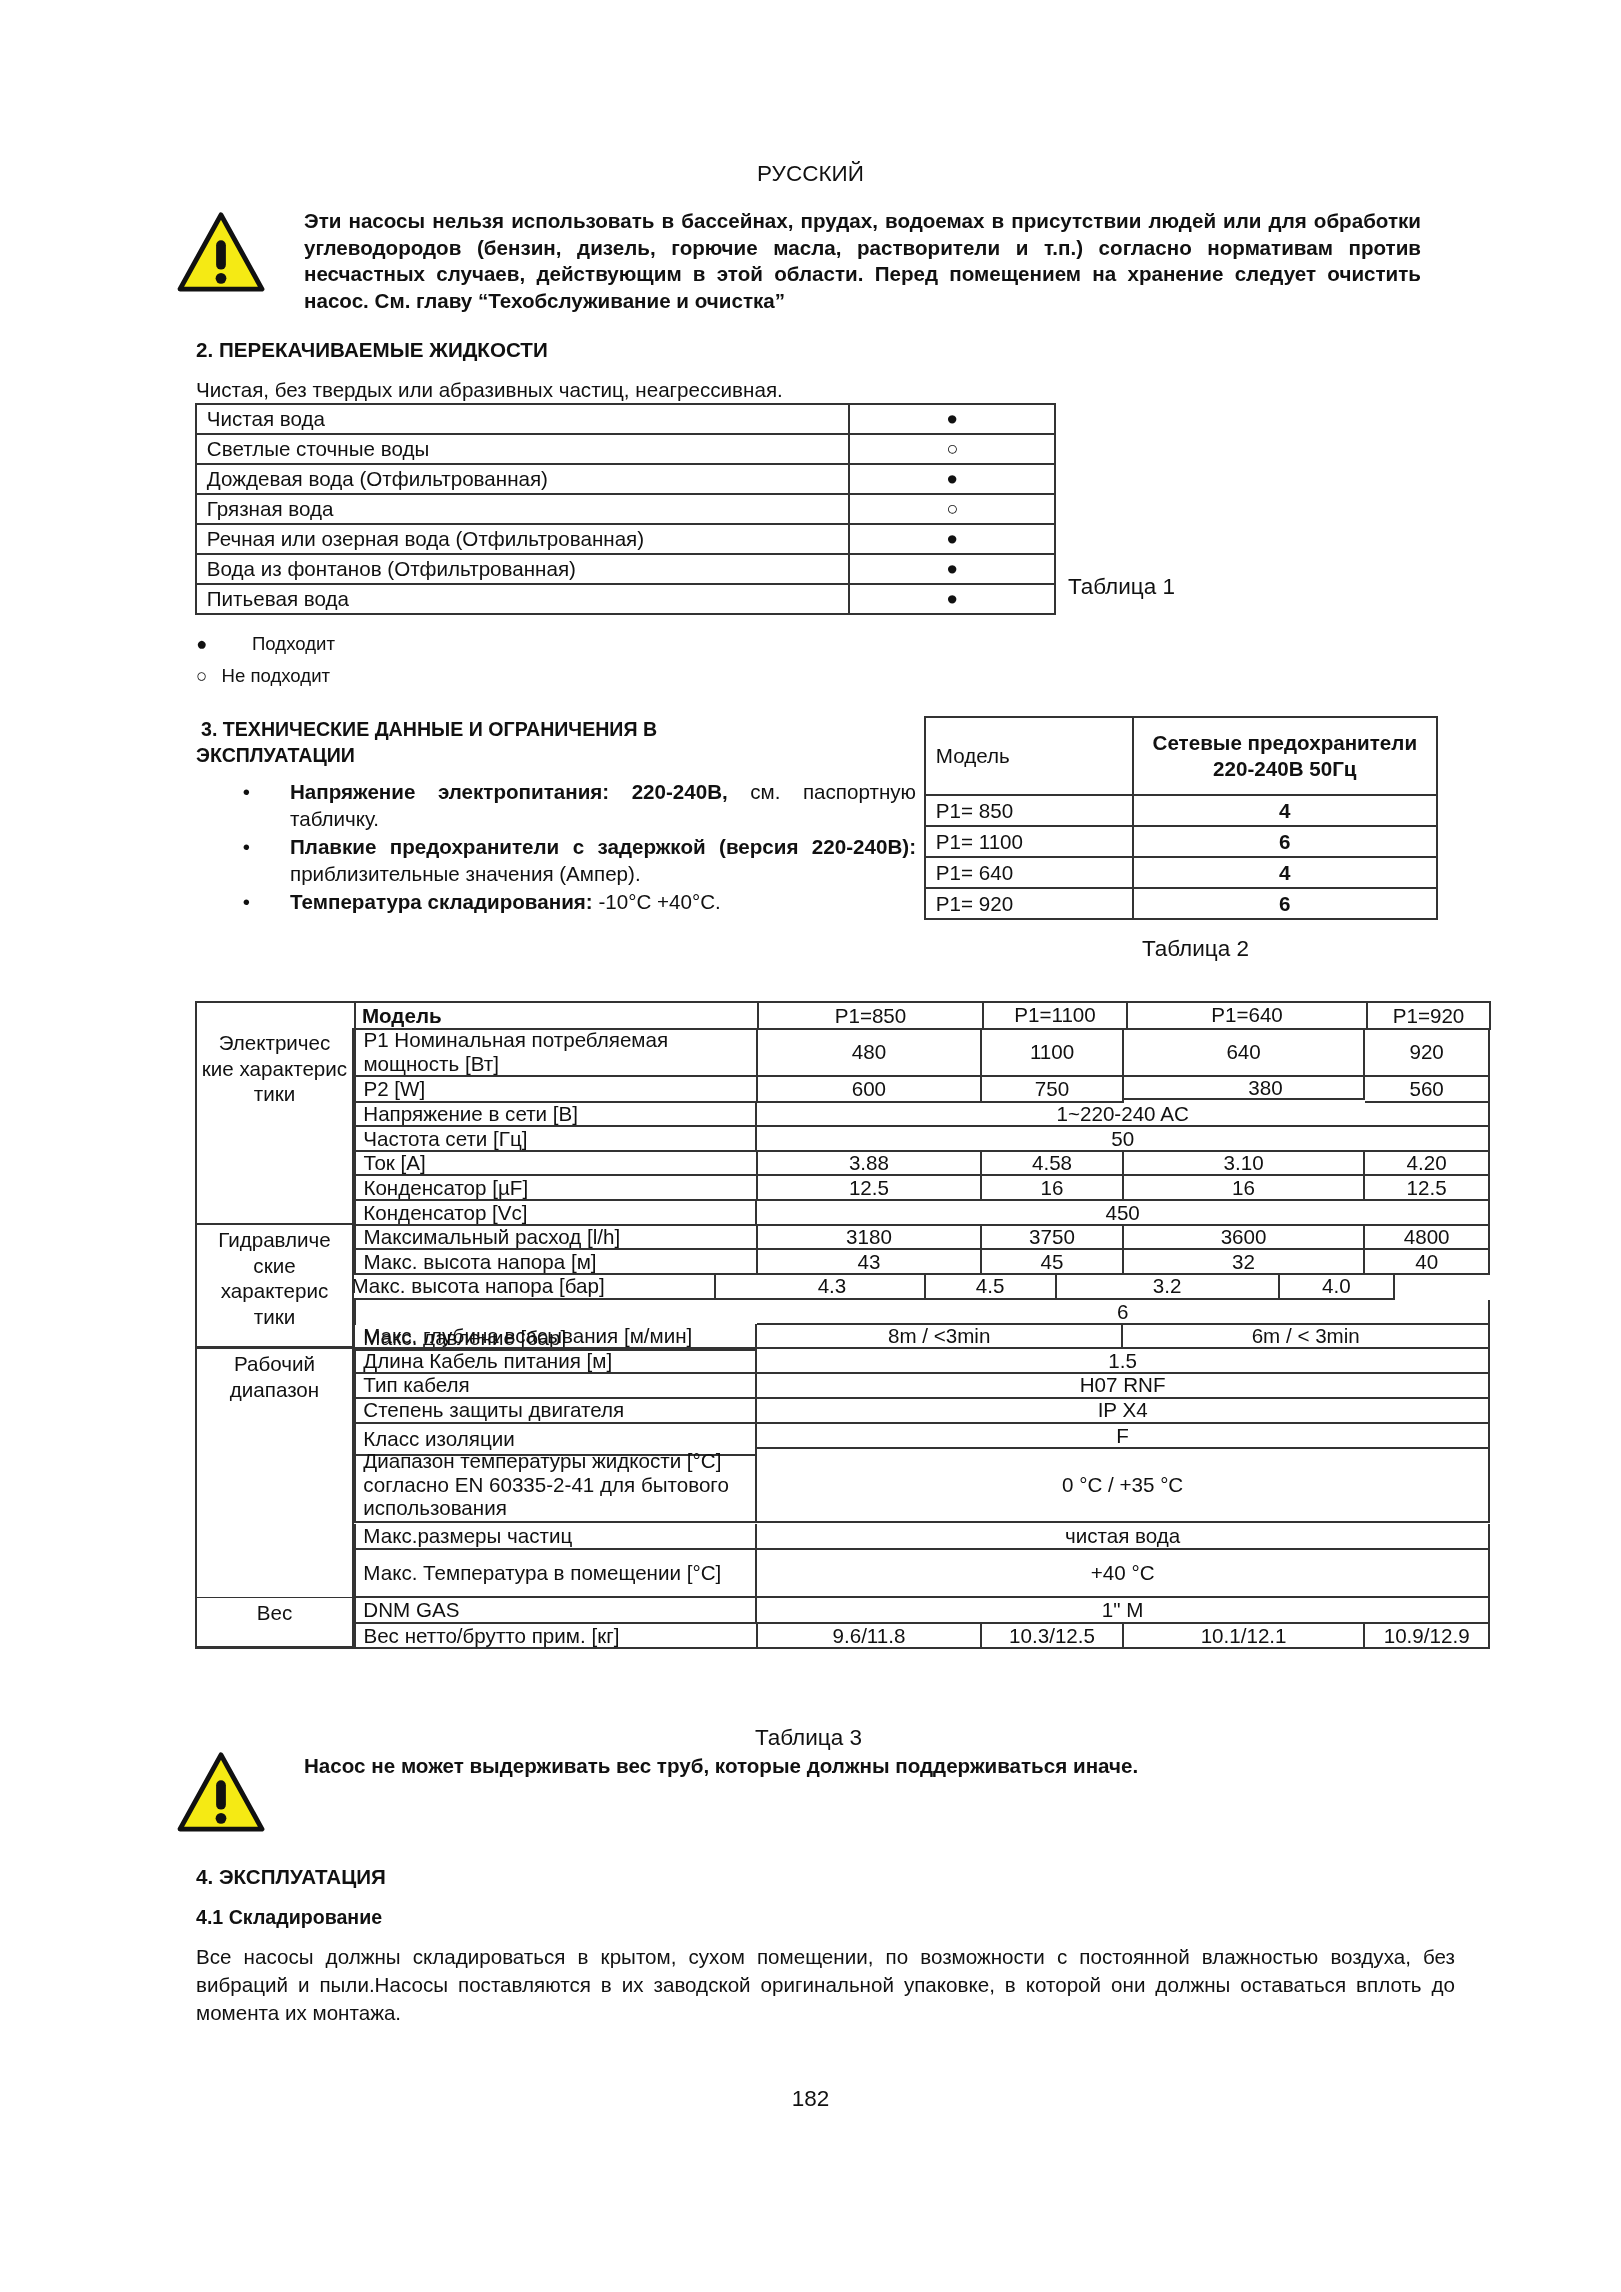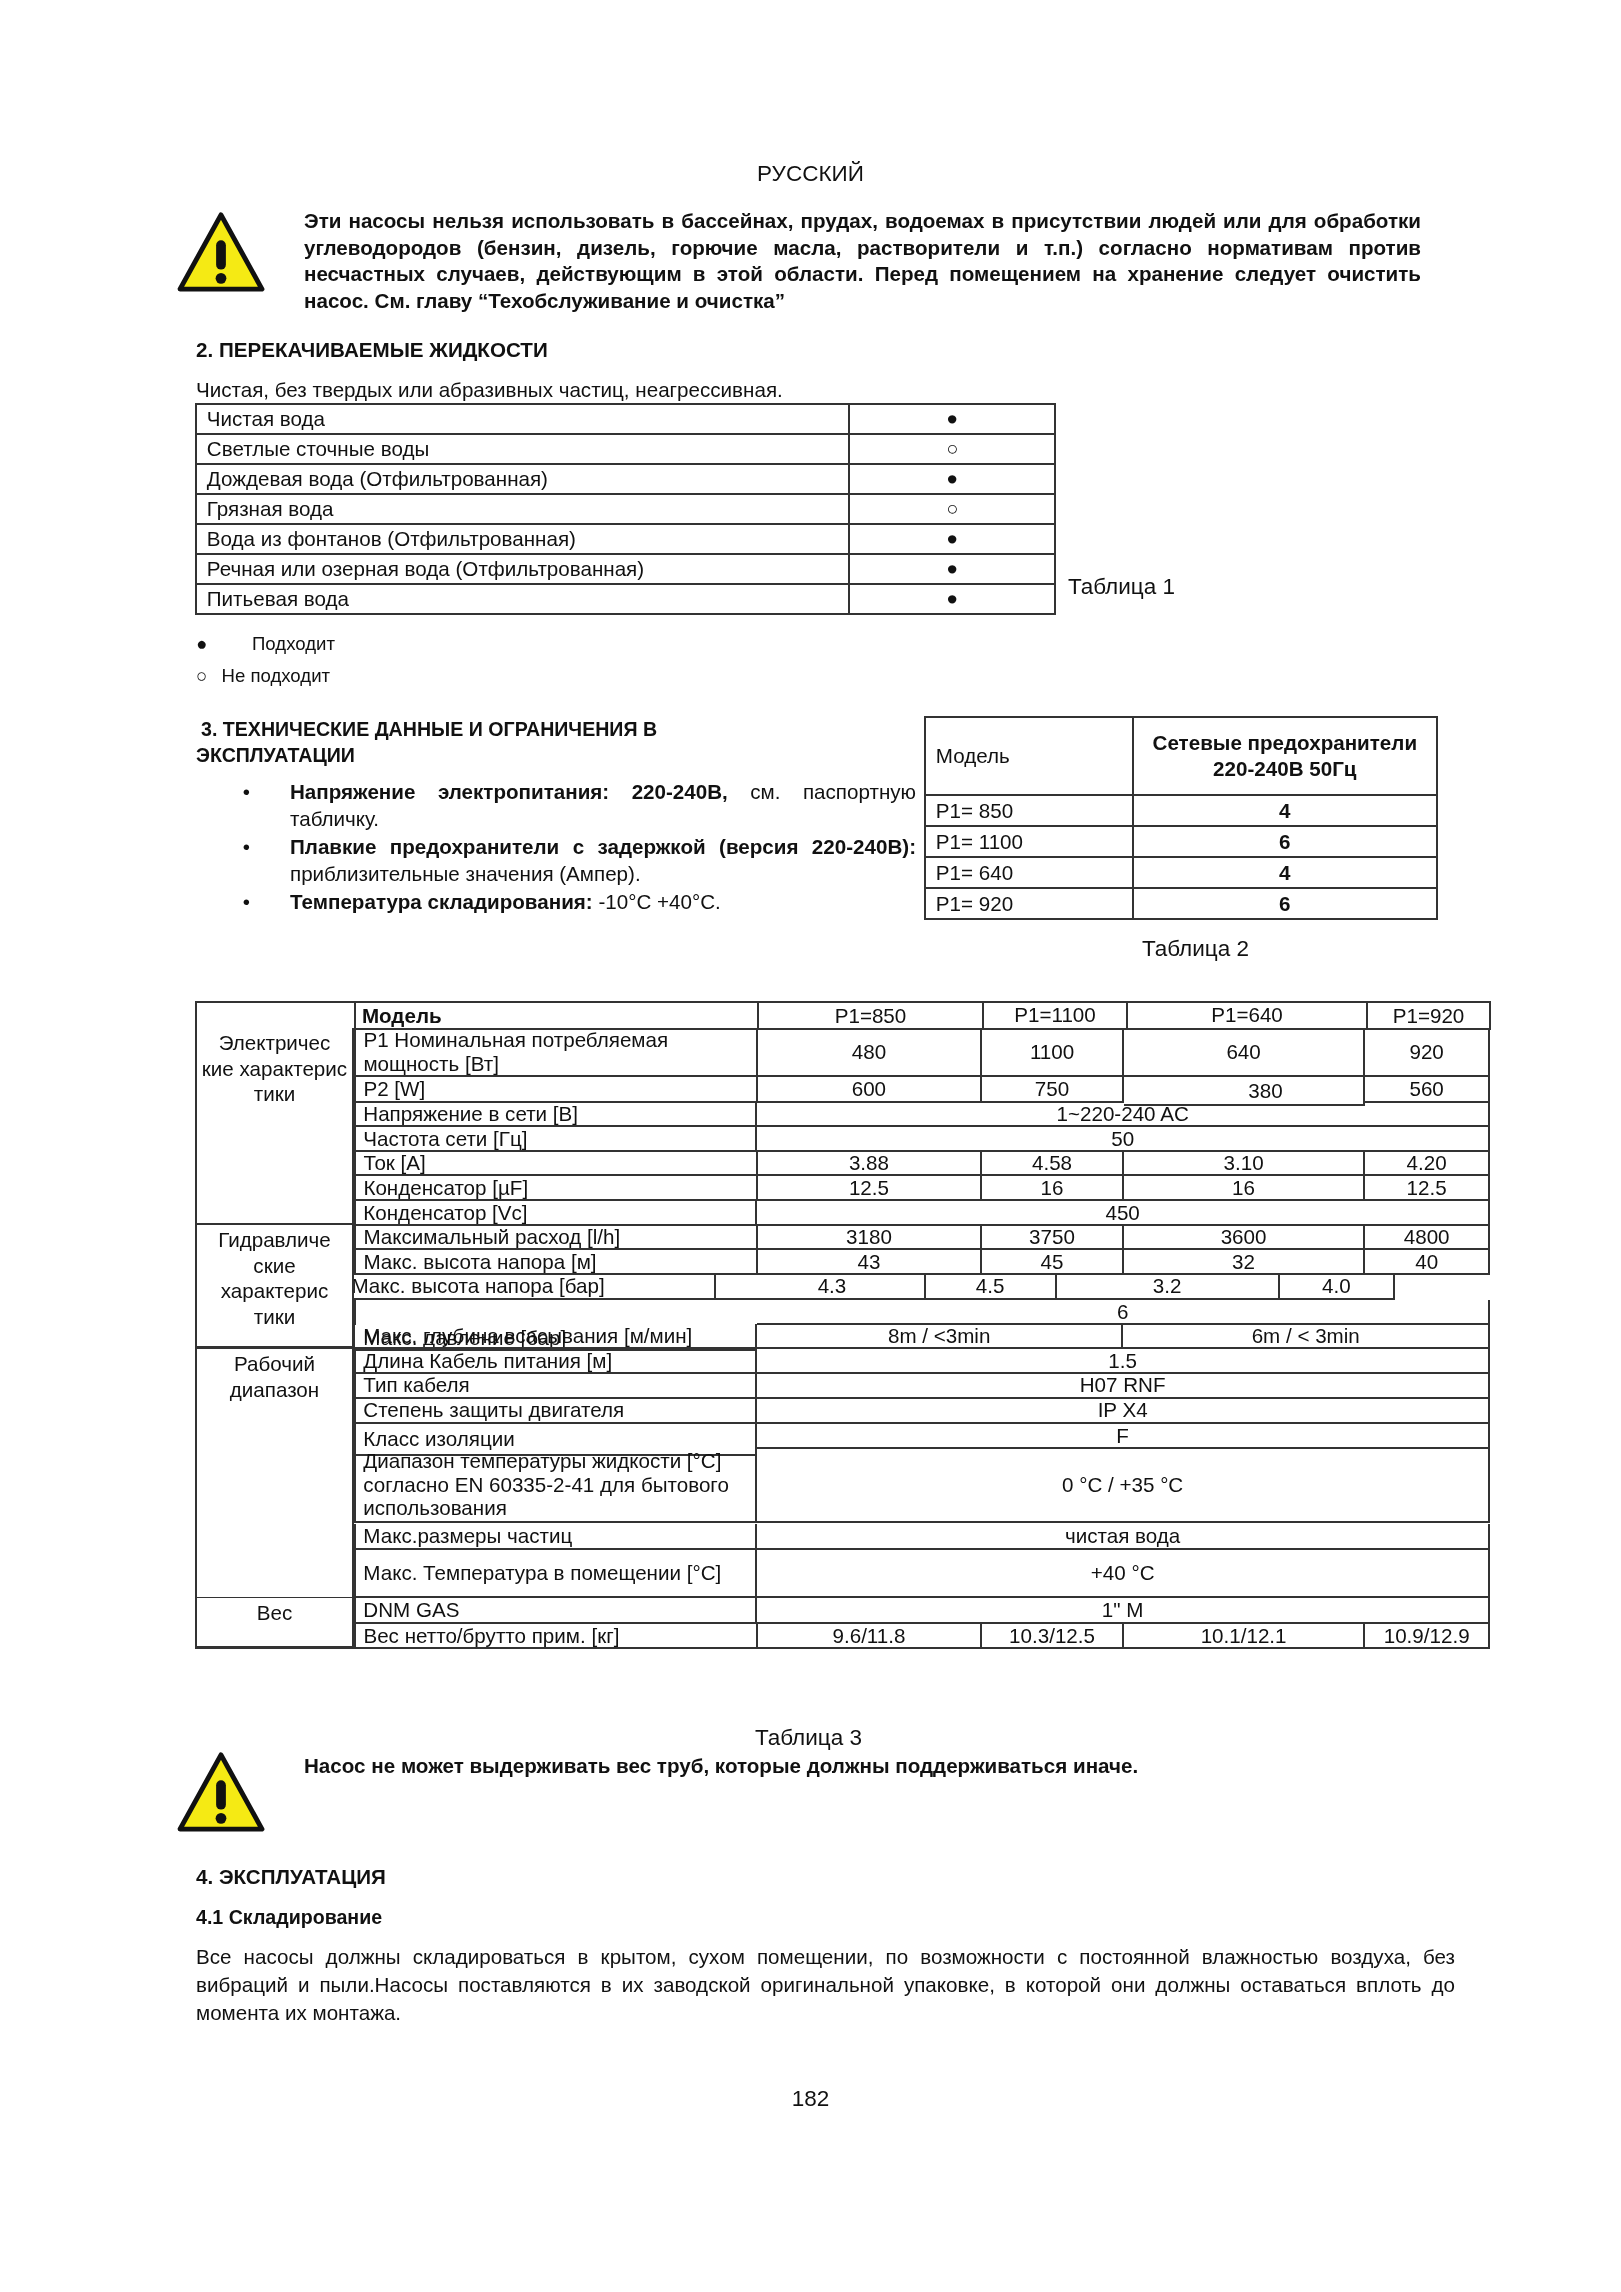--- a/index.html
+++ b/index.html
@@ -59,25 +59,25 @@
       </tr>
     <tr>
         <td>Дождевая вода (Отфильтрованная)</td>
         <td class="mark">●</td>
       </tr>
     <tr>
         <td>Грязная вода</td>
         <td class="mark">○</td>
       </tr>
     <tr>
+        <td>Речная или озерная вода (Отфильтрованная)</td>
+        <td class="mark">●</td>
+      </tr>
+    <tr>
         <td>Вода из фонтанов (Отфильтрованная)</td>
-        <td class="mark">●</td>
-      </tr>
-    <tr>
-        <td>Речная или озерная вода (Отфильтрованная)</td>
         <td class="mark">●</td>
       </tr>
     <tr>
         <td>Питьевая вода</td>
         <td class="mark">●</td>
       </tr>
   </tbody>
 </table>
 <div class="abs caption" style="left:1068px;top:574px;">Таблица 1</div>
 
@@ -155,21 +155,21 @@
       <div class="cell val" style="width: 225px; height: 49px;">480</div>
       <div class="cell val" style="width: 142px; height: 49px;">1100</div>
       <div class="cell val" style="width: 242px; height: 49px;">640</div>
       <div class="cell val" style="width: 123px; height: 49px;">920</div>
     </div>
     <div class="row" style="position: absolute; top: 49px; left: 0px; width: 1295px; height: 25.5px; box-sizing: border-box;">
       <div class="cell " style="width: 159px; height: 25.5px;"></div>
       <div class="cell lbl" style="width: 403px; height: 25.5px;">P2 [W]</div>
       <div class="cell val" style="width: 225px; height: 25.5px;">600</div>
       <div class="cell val" style="width: 142px; height: 25.5px;">750</div>
-      <div class="cell val" style="width: 242px; height: 29px; padding-left: 44px;">380</div>
+      <div class="cell val" style="width: 242px; height: 23px; padding-left: 44px;">380</div>
       <div class="cell val" style="width: 123px; height: 25.5px;">560</div>
     </div>
     <div class="row" style="position: absolute; top: 74px; left: 0px; width: 1295px; height: 24.5px; box-sizing: border-box;">
       <div class="cell " style="width: 159px; height: 24.5px;"></div>
       <div class="cell lbl" style="width: 403px; height: 24.5px;">Напряжение в сети [В]</div>
       <div class="cell val" style="width: 733px; height: 24.5px;">1~220-240 AC</div>
     </div>
     <div class="row" style="position: absolute; top: 99px; left: 0px; width: 1295px; height: 24.5px; box-sizing: border-box;">
       <div class="cell " style="width: 159px; height: 24.5px;"></div>
       <div class="cell lbl" style="width: 403px; height: 24.5px;">Частота сети [Гц]</div>

